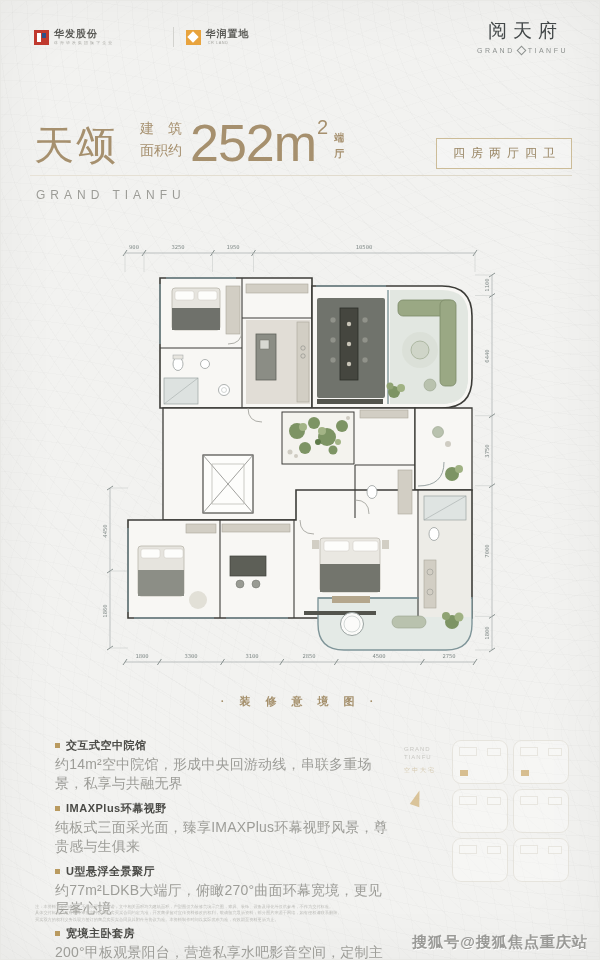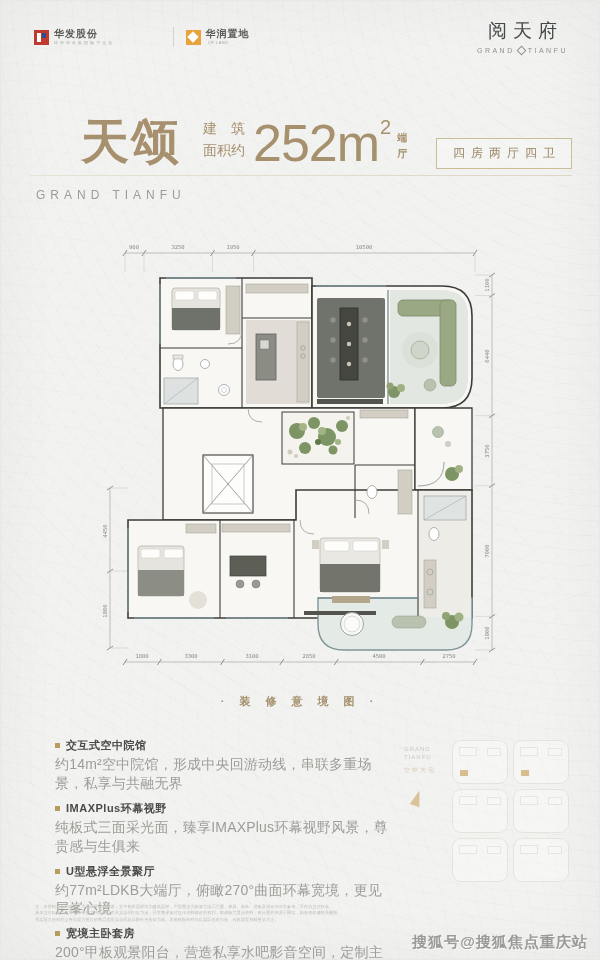--- a/index.html
+++ b/index.html
@@ -26,21 +26,21 @@
   .logo-txt{display:flex;flex-direction:column;line-height:1.1;}
   .logo-cn{font-size:10px;font-weight:700;color:#5a5a56;letter-spacing:1px;}
   .logo-sub{font-size:7px;color:#a9a9a4;letter-spacing:1px;transform:scale(.55);transform-origin:0 50%;white-space:nowrap;}
   .logo-divider{width:1px;height:20px;background:#d3d3cf;margin:0 12px;}
   .brand{position:absolute;right:32px;top:18px;text-align:center;}
   .brand-cn{font-family:"Liberation Serif",serif;font-size:19px;color:#44494a;letter-spacing:6px;margin-right:-6px;}
   .brand-en{margin-top:3px;font-size:7px;color:#8d918f;letter-spacing:2.5px;display:flex;align-items:center;justify-content:center;gap:3px;}
   .brand-diamond{display:inline-block;width:5px;height:5px;border:1px solid #8d918f;transform:rotate(45deg);}
   
   .titleblock{position:absolute;left:34px;top:118px;display:flex;align-items:flex-end;color:#a6906e;}
-  .t-name{font-size:48px;font-weight:700;line-height:.95;letter-spacing:2px;margin-left:47px;}
+  .t-name{font-size:40px;font-weight:400;line-height:.95;letter-spacing:2px;}
   .t-prefix{margin:0 8px 3px 22px;font-size:14px;line-height:1.55;font-weight:400;}
   .t-prefix .l1{letter-spacing:14px;margin-right:-14px;}
   .t-value{font-size:52px;line-height:.82;font-weight:500;letter-spacing:-1px;}
   .t-sup{font-size:20px;font-weight:500;align-self:flex-start;margin:-2px 0 0 1px;}
   .t-suffix{margin:0 0 3px 6px;font-size:10px;line-height:1.55;font-weight:600;}
   .badge{position:absolute;right:28px;top:138px;border:1px solid #ccbc98;color:#9a8765;
          font-size:12px;letter-spacing:6px;padding:6px 10px 6px 16px;background:rgba(255,255,255,.25);}
   .rule{position:absolute;left:30px;right:28px;top:175px;height:1px;background:linear-gradient(to right,#e7e2d7,#dcd6c6);}
   .grandline{position:absolute;left:36px;top:188px;font-size:12px;letter-spacing:5px;color:#9c9c97;text-align:center;}
   

